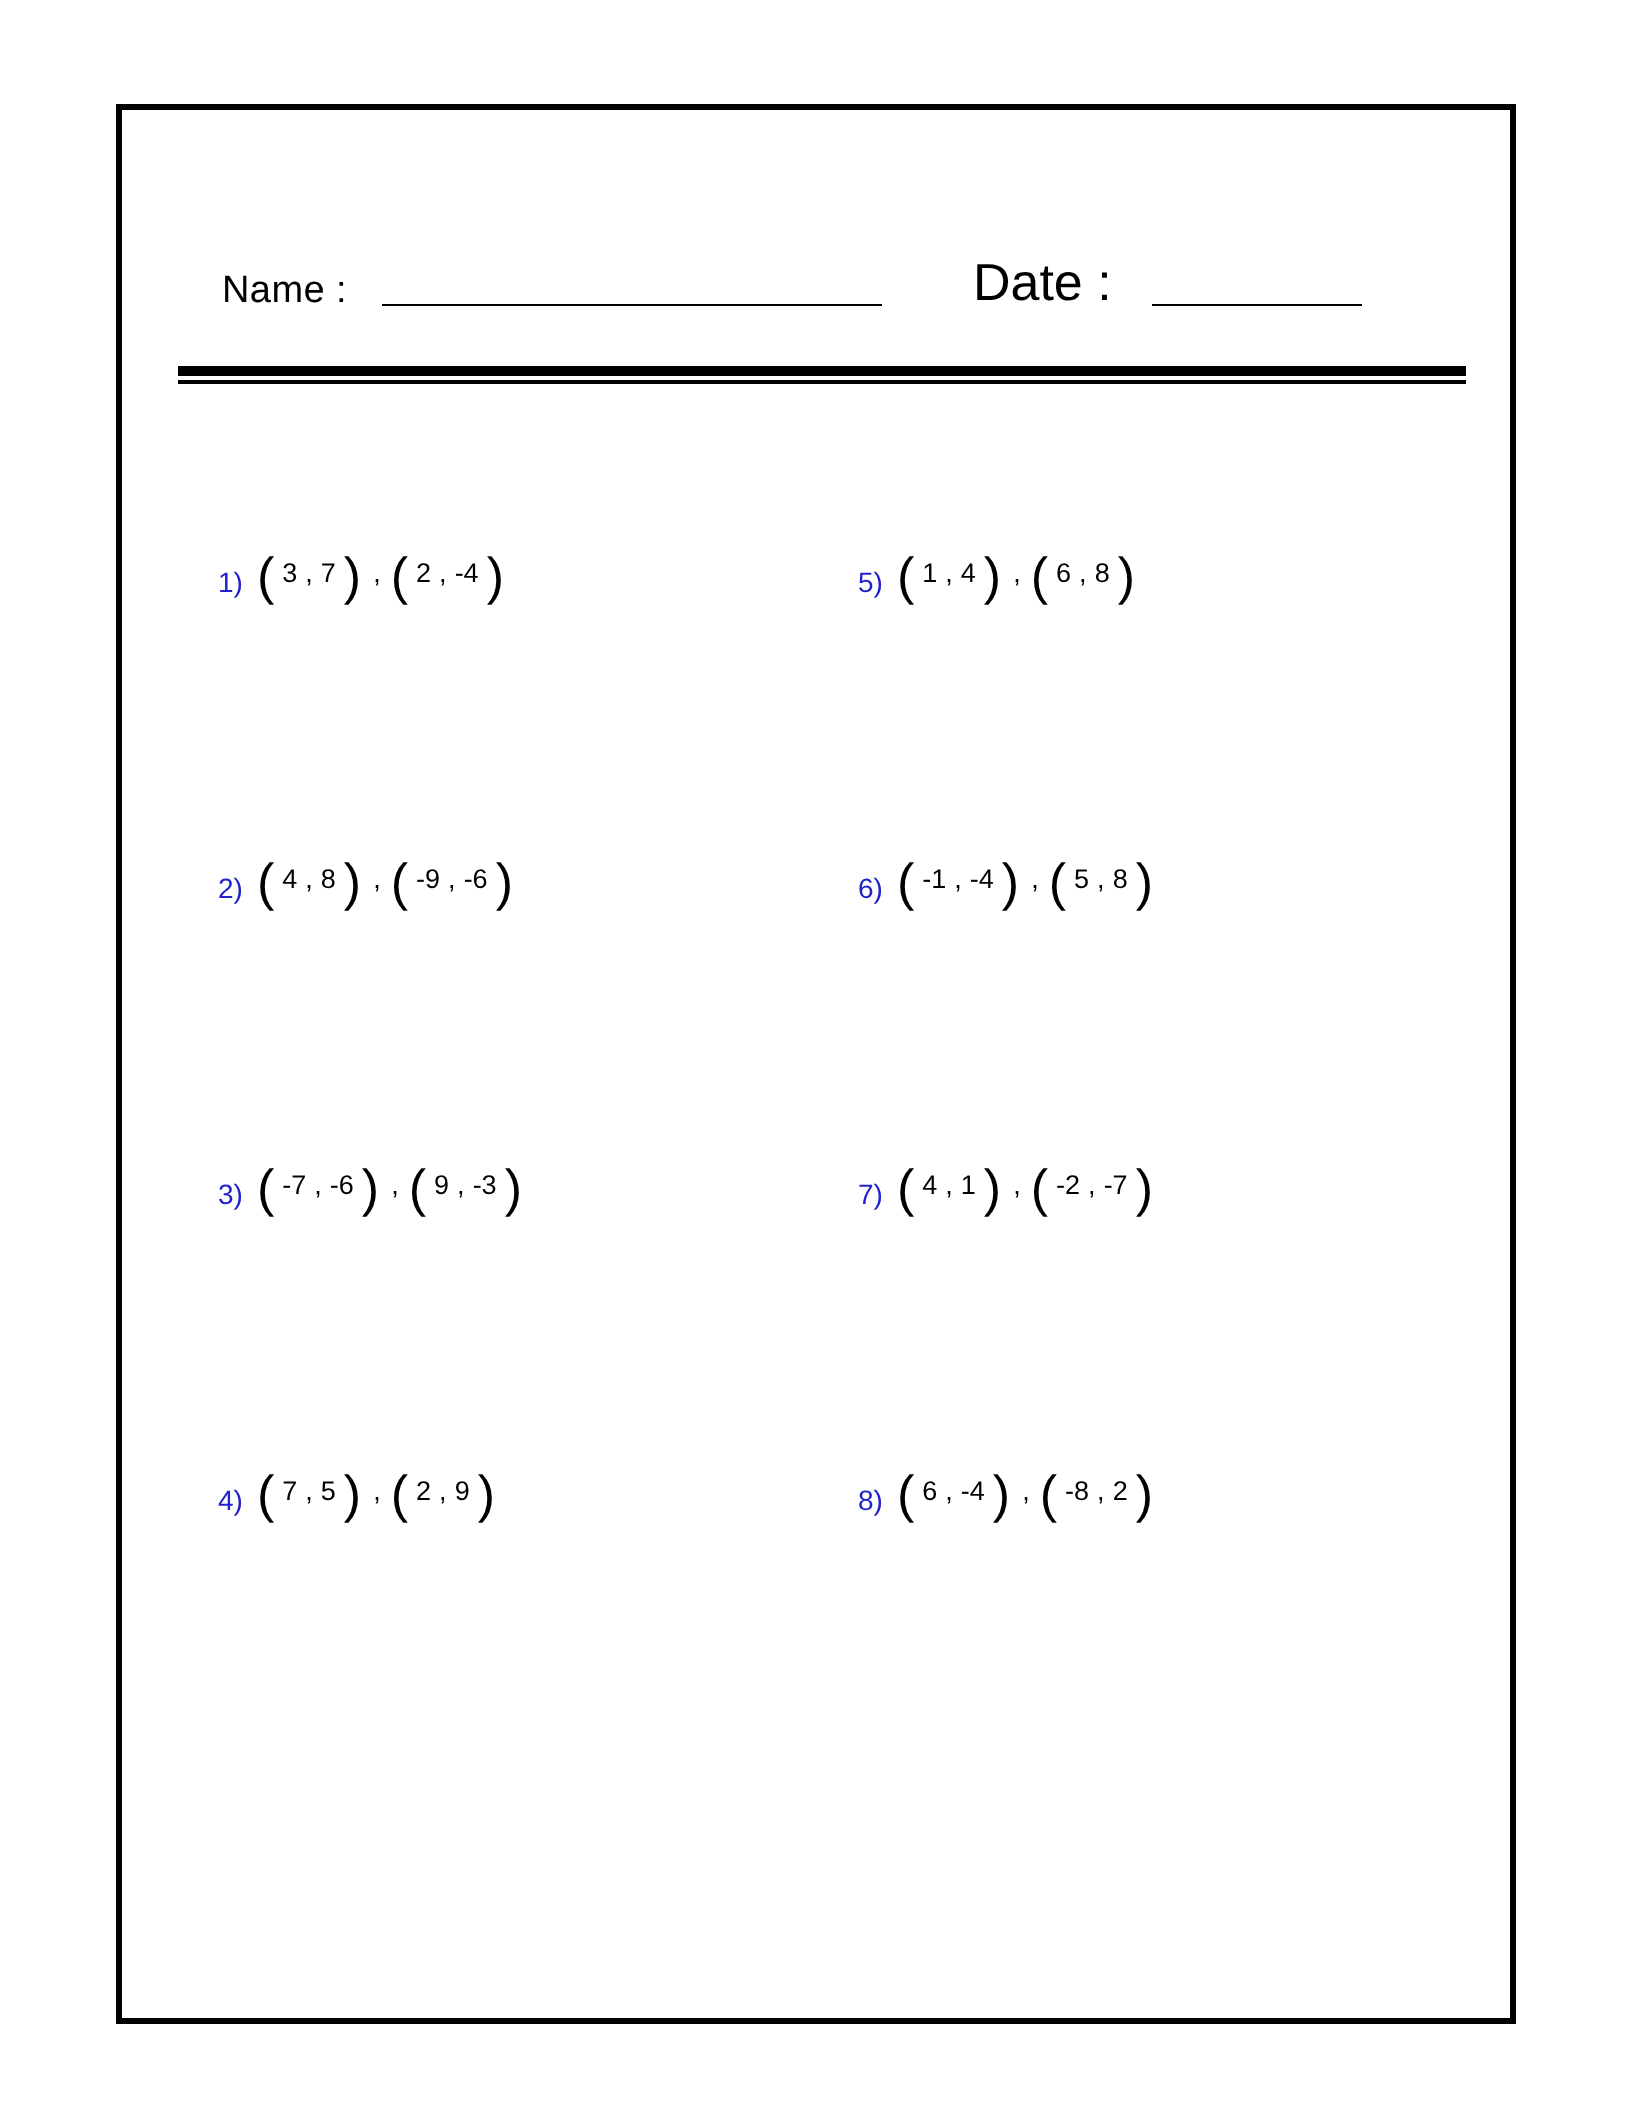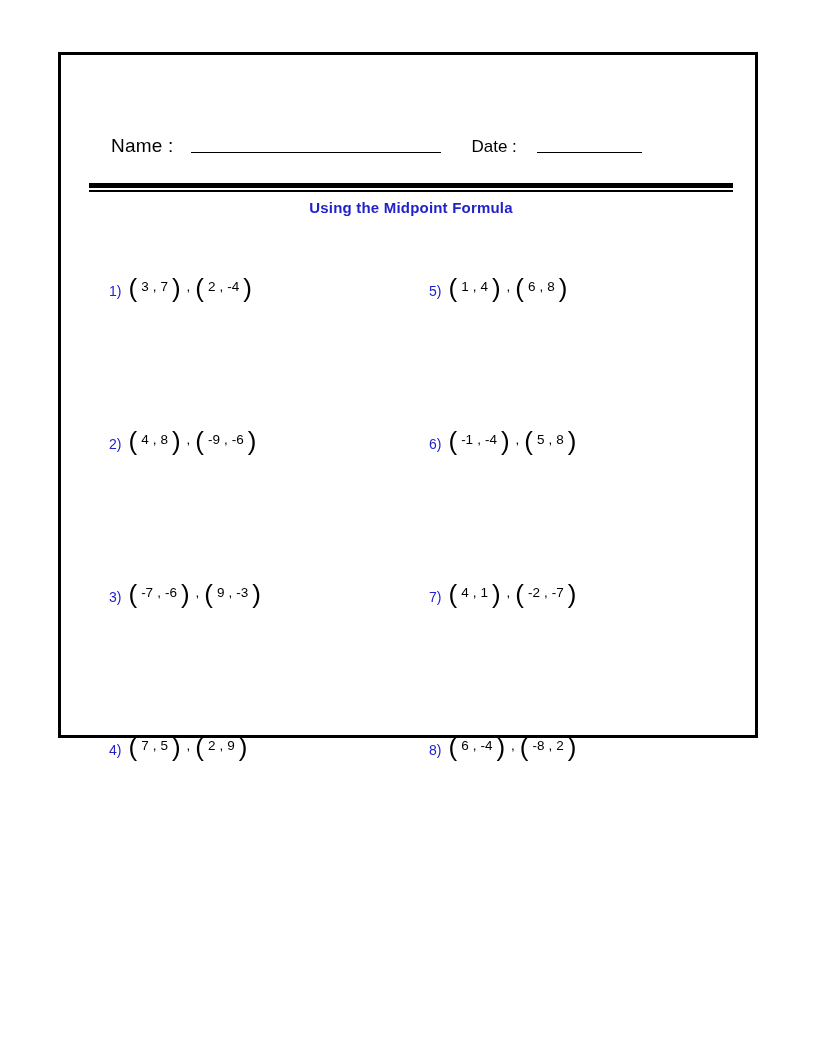--- a/index.html
+++ b/index.html
@@ -12,21 +12,21 @@
     height: 1056px;
     font-family: "Liberation Sans", sans-serif;
     position: relative;
     overflow: hidden;
   }
   .page-border {
     position: absolute;
     left: 58px;
     top: 52px;
     width: 700px;
-    height: 686px;
+    height: 960px;
     border: 3px solid #000000;
     box-sizing: border-box;
     background: #ffffff;
   }
   .header-row {
     position: absolute;
     left: 50px;
     top: 68px;
     width: 600px;
     height: 34px;
@@ -42,23 +42,23 @@
     display: inline-block;
     border-bottom: 1.5px solid #000000;
     height: 1px;
   }
   .name-blank {
     width: 250px;
     margin-left: 18px;
     margin-bottom: 4px;
   }
   .date-label {
-    font-size: 17px;
-    color: #000000;
-    margin-left: 30px;
+    font-size: 26px;
+    color: #000000;
+    margin-left: 45px;
   }
   .date-blank {
     width: 105px;
     margin-left: 20px;
     margin-bottom: 4px;
   }
   .rule-thick {
     position: absolute;
     left: 28px;
     top: 128px;
@@ -158,21 +158,20 @@
   <div class="header-row">
     <span class="name-label">Name :</span>
     <span class="blank-line name-blank"></span>
     <span class="date-label">Date :</span>
     <span class="blank-line date-blank"></span>
   </div>
 
   <div class="rule-thick"></div>
   <div class="rule-thin"></div>
 
-  <div class="title">Using the Midpoint Formula</div>
 
   <div class="problems">
 
     <div class="col col-left">
 
       <div class="problem">
         <div class="prob-inner">
           <span class="num">1)</span>
           <span class="expr">
             <span class="paren">(</span>

